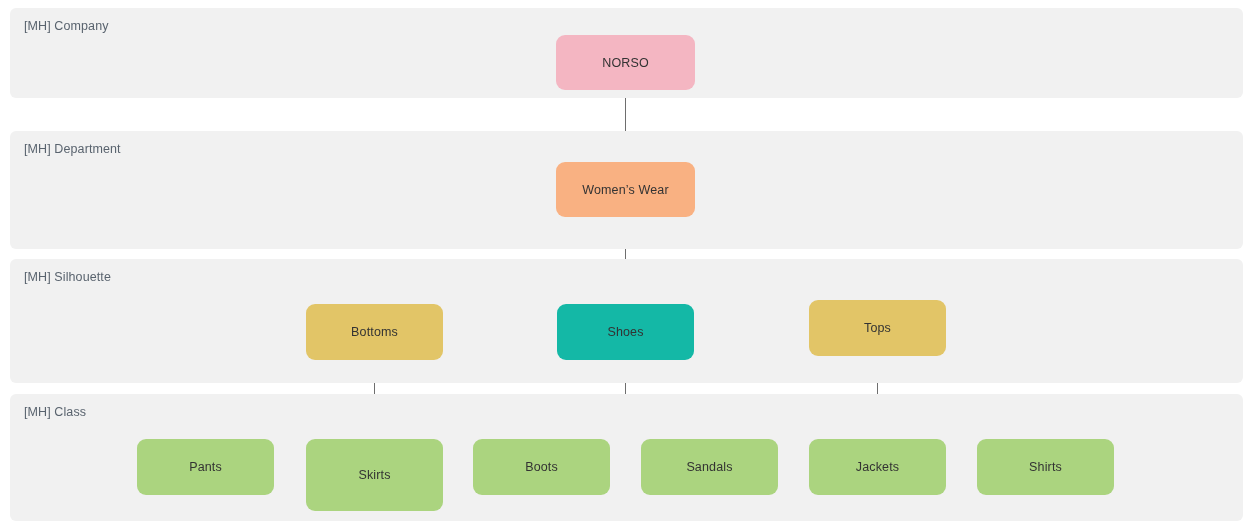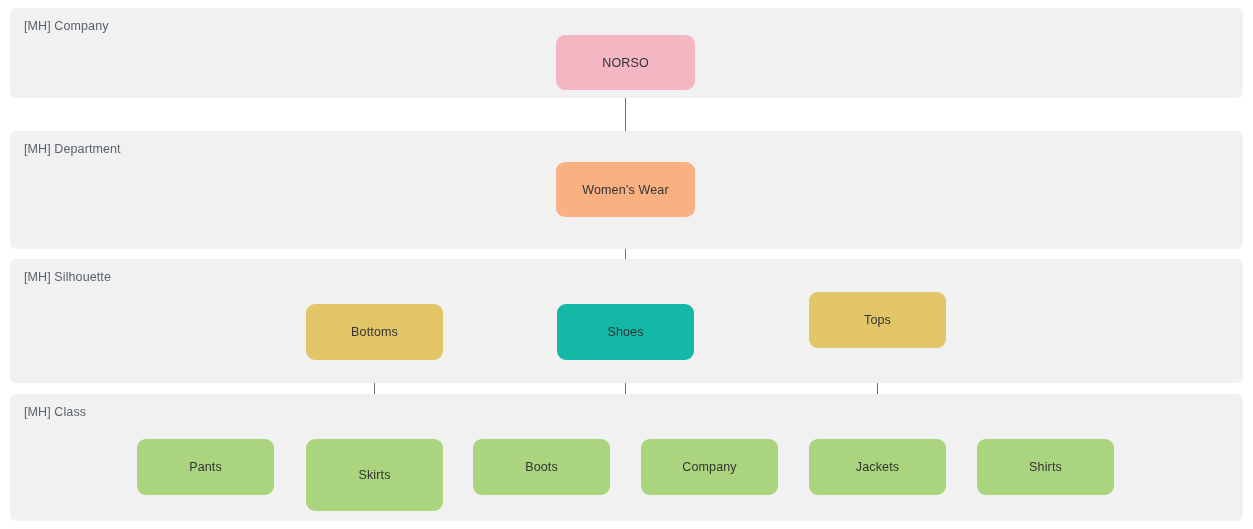--- a/index.html
+++ b/index.html
@@ -92,21 +92,21 @@
       </div>
       <div class="band" style="left: 10px; top: 394px; width: 1233px; height: 127px; background: rgb(241, 241, 241);">
         <div class="band-label" style="color: rgb(89, 99, 110);">[MH] Class</div>
       </div>
     </div>
   <div id="nodes">
       <div class="node" style="left: 556px; top: 35px; width: 139px; height: 55px; background: rgb(244, 182, 194); color: rgb(51, 51, 51);">NORSO</div>
       <div class="node" style="left: 556px; top: 162px; width: 139px; height: 55px; background: rgb(249, 177, 130); color: rgb(51, 51, 51);">Women’s Wear</div>
       <div class="node" style="left: 306px; top: 304px; width: 137px; height: 56px; background: rgb(226, 197, 103); color: rgb(51, 51, 51);">Bottoms</div>
       <div class="node" style="left: 557px; top: 304px; width: 137px; height: 56px; background: #14b8a6; color: rgb(51, 51, 51);">Shoes</div>
-      <div class="node" style="left: 809px; top: 292px; width: 137px; height: 56px; background: rgb(226, 197, 103); color: rgb(51, 51, 51);">Tops</div>
+      <div class="node" style="left: 809px; top: 300px; width: 137px; height: 56px; background: rgb(226, 197, 103); color: rgb(51, 51, 51);">Tops</div>
       <div class="node" style="left: 137px; top: 439px; width: 137px; height: 56px; background: rgb(171, 212, 127); color: rgb(51, 51, 51);">Pants</div>
       <div class="node" style="left: 306px; top: 439px; width: 137px; height: 72px; background: rgb(171, 212, 127); color: rgb(51, 51, 51);">Skirts</div>
       <div class="node" style="left: 473px; top: 439px; width: 137px; height: 56px; background: rgb(171, 212, 127); color: rgb(51, 51, 51);">Boots</div>
-      <div class="node" style="left: 641px; top: 439px; width: 137px; height: 56px; background: rgb(171, 212, 127); color: rgb(51, 51, 51);">Company</div>
+      <div class="node" style="left: 641px; top: 439px; width: 137px; height: 56px; background: rgb(171, 212, 127); color: rgb(51, 51, 51);">Sandals</div>
       <div class="node" style="left: 809px; top: 439px; width: 137px; height: 56px; background: rgb(171, 212, 127); color: rgb(51, 51, 51); text-align: center;">Jackets</div>
       <div class="node" style="left: 977px; top: 439px; width: 137px; height: 56px; background: rgb(171, 212, 127); color: rgb(51, 51, 51);">Shirts</div>
     </div>
 </div>
 
 </body></html>

